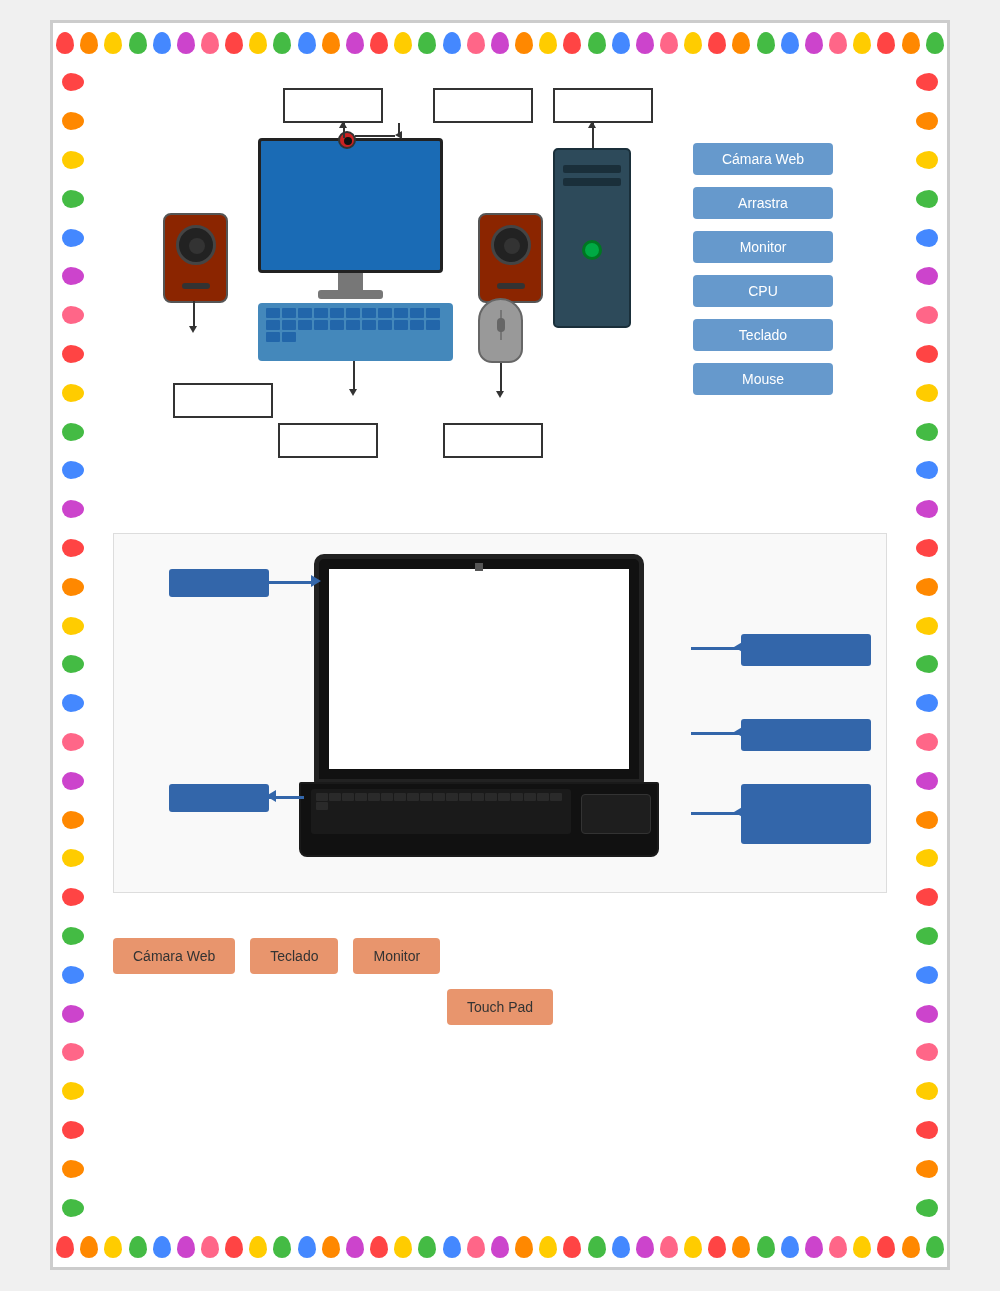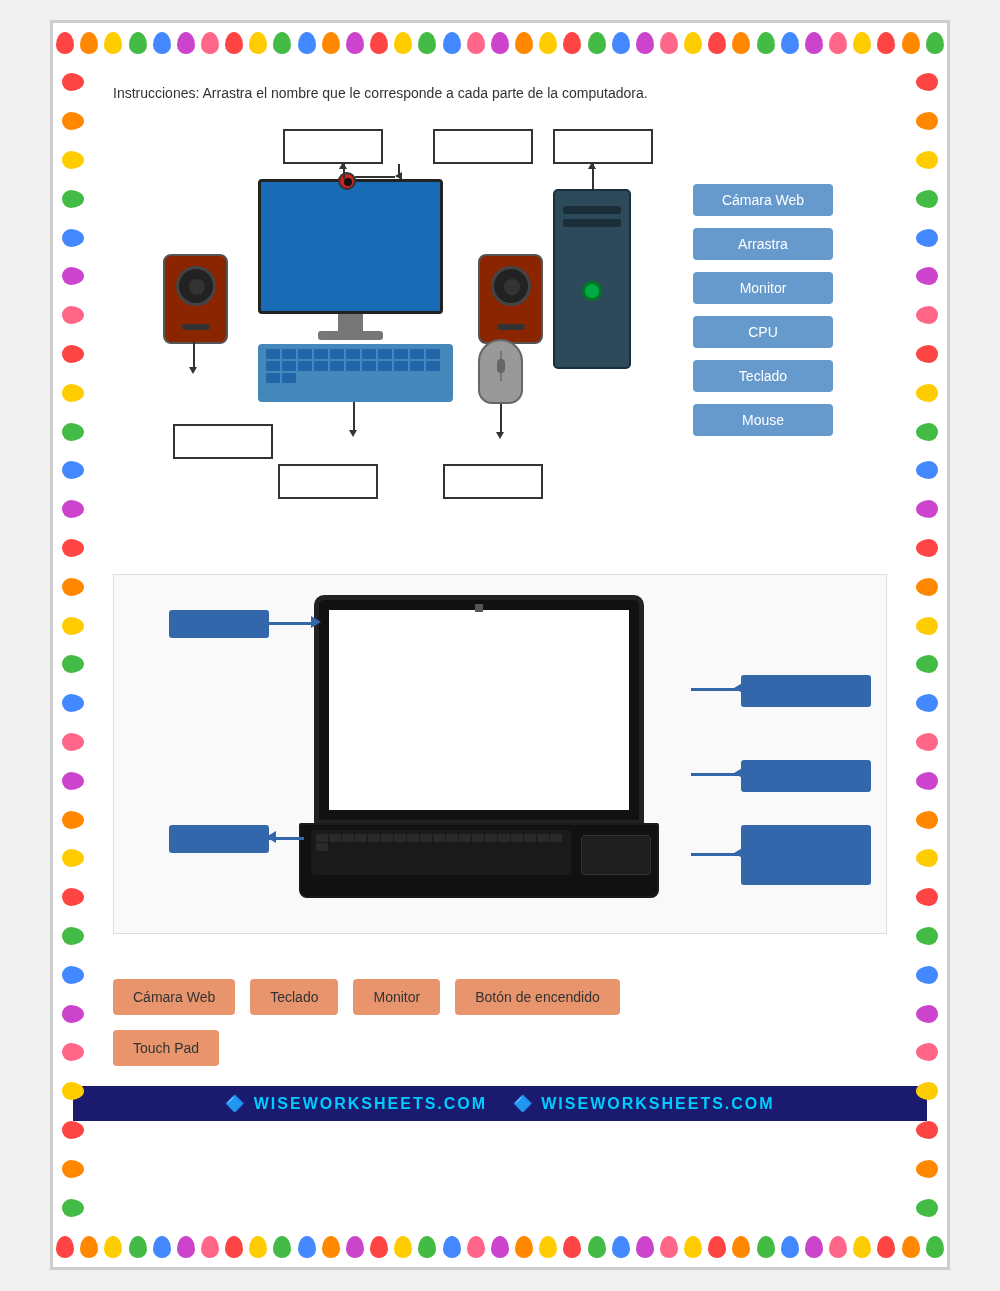--- a/index.html
+++ b/index.html
@@ -293,21 +293,20 @@
       <span class="balloon" style="background:#ff6688; transform:rotate(-90deg)"></span>
       <span class="balloon" style="background:#ffcc00; transform:rotate(-90deg)"></span>
       <span class="balloon" style="background:#ff4444; transform:rotate(-90deg)"></span>
       <span class="balloon" style="background:#ff8800; transform:rotate(-90deg)"></span>
       <span class="balloon" style="background:#44bb44; transform:rotate(-90deg)"></span>
     </div>
   </div>
 
   <div class="content">
 
-    <p class="instructions">Instrucciones: Arrastra el nombre que le corresponde a cada parte de la computadora.</p>
 
     <div class="section1">
 
       <div class="diagram-area">
 
         <div style="position:absolute; left:50px; top:130px; width:65px; height:90px; background:#8B2500; border-radius:8px; border:2px solid #555;">
           <div style="position:absolute; top:10px; left:50%; transform:translateX(-50%); width:40px; height:40px; background:#222; border-radius:50%; border:3px solid #444;">
             <div style="position:absolute; top:10px; left:10px; width:16px; height:16px; background:#333; border-radius:50%;"></div>
           </div>
           <div style="position:absolute; bottom:12px; left:50%; transform:translateX(-50%); width:28px; height:6px; background:#333; border-radius:3px;"></div>
@@ -474,29 +473,21 @@
       <div class="laptop-label" style="left:55px; top:250px; width:100px; height:28px;"></div>
       <div style="position:absolute; left:155px; top:262px; width:35px; height:3px; background:#3366aa;"></div>
       <div style="position:absolute; left:152px; top:256px; border-top:6px solid transparent; border-bottom:6px solid transparent; border-right:10px solid #3366aa;"></div>
 
     </div>
 
     <div class="section3">
       <button class="bottom-answer-btn">Cámara Web</button>
       <button class="bottom-answer-btn">Teclado</button>
       <button class="bottom-answer-btn">Monitor</button>
-      <button class="bottom-answer-btn">Botón de encendido</button>
-    </div>
-    <div style="display:flex; justify-content:flex-start; margin-bottom:15px;">
+    </div>
+    <div style="display:flex; justify-content:center; margin-bottom:15px;">
       <button class="bottom-answer-btn">Touch Pad</button>
     </div>
 
   </div>
 
-  <div style="background:#1a1a6e; color:#00ccff; text-align:center; font-size:16px; font-weight:bold; padding:8px; letter-spacing:2px; font-family:Arial, sans-serif; margin:0 0 0 0;">
-    <span>🔷</span>
-    <span>WISEWORKSHEETS.COM</span>
-    &nbsp;&nbsp;
-    <span>🔷</span>
-    <span>WISEWORKSHEETS.COM</span>
-  </div>
 
 </div>
 
 </body></html>

